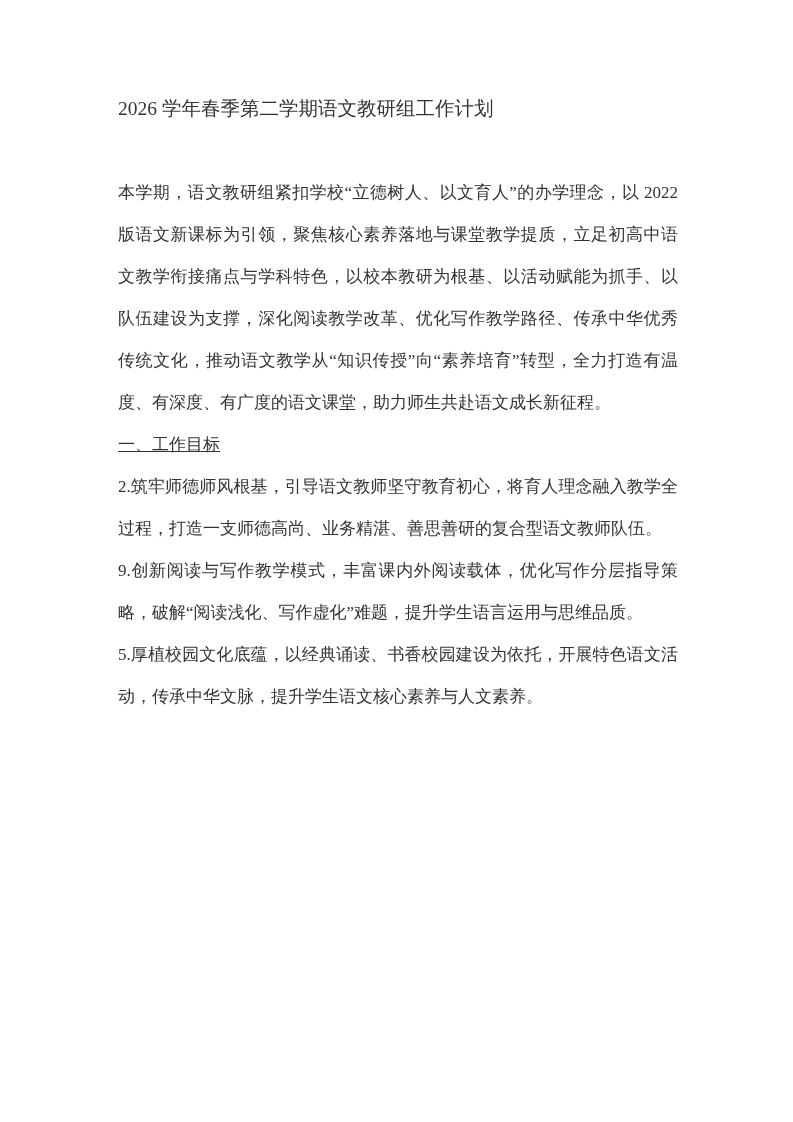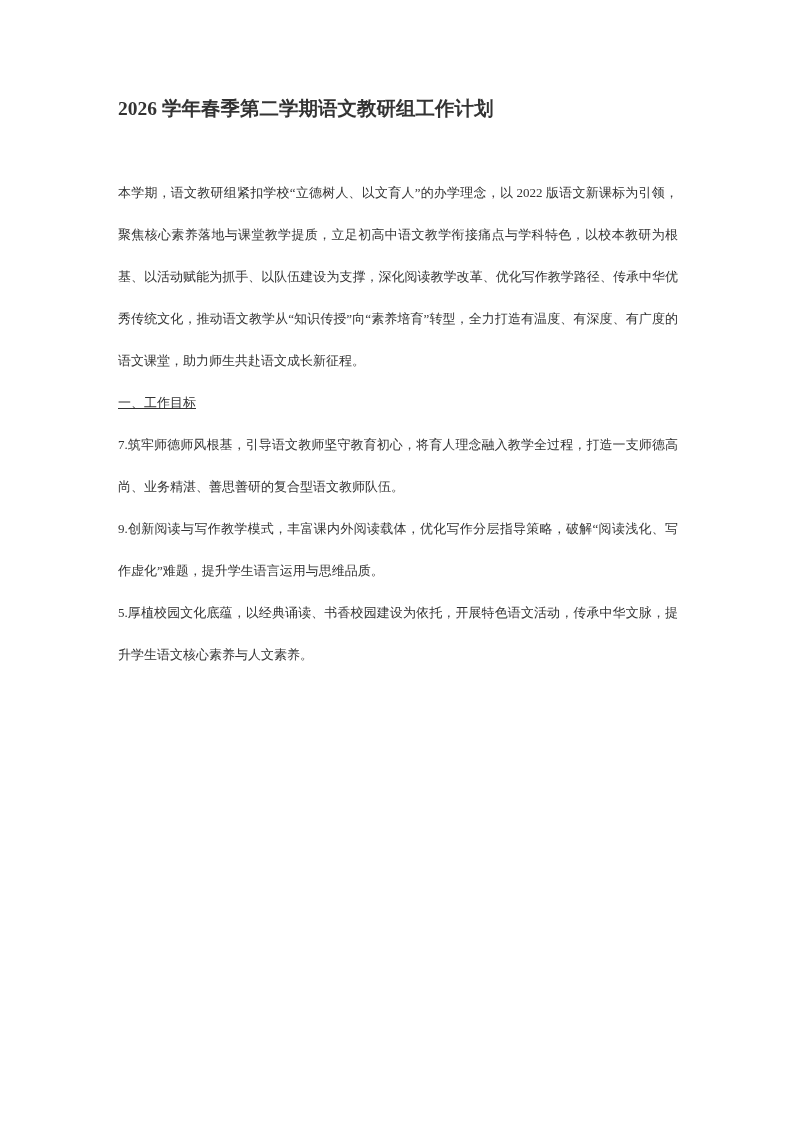--- a/index.html
+++ b/index.html
@@ -17,42 +17,42 @@
   .page {
     box-sizing: border-box;
     width: 793px;
     height: 1122px;
     padding: 88px 115px 50px 118px;
     background: #ffffff;
     overflow: hidden;
   }
   .doc-title {
     font-size: 19.5px;
-    font-weight: bold;
+    font-weight: normal;
     line-height: 42px;
     margin: 0 0 42px 0;
     text-align: left;
   }
   .doc-paragraph, .doc-heading {
-    font-size: 13px;
+    font-size: 17px;
     line-height: 42px;
     margin: 0;
     text-align: justify;
     word-break: break-all;
   }
   .doc-heading {
     text-align: left;
     text-decoration: underline;
   }
 </style>
 </head>
 <body style="background: rgb(255, 255, 255); color: rgb(51, 51, 51);">
 
 <div class="page">
   <h1 class="doc-title">2026 学年春季第二学期语文教研组工作计划</h1>
   <div id="doc-body">
       <p class="doc-paragraph">本学期，语文教研组紧扣学校“立德树人、以文育人”的办学理念，以 2022 版语文新课标为引领，聚焦核心素养落地与课堂教学提质，立足初高中语文教学衔接痛点与学科特色，以校本教研为根基、以活动赋能为抓手、以队伍建设为支撑，深化阅读教学改革、优化写作教学路径、传承中华优秀传统文化，推动语文教学从“知识传授”向“素养培育”转型，全力打造有温度、有深度、有广度的语文课堂，助力师生共赴语文成长新征程。</p>
       <p class="doc-heading">一、工作目标</p>
-      <p class="doc-paragraph">7.筑牢师德师风根基，引导语文教师坚守教育初心，将育人理念融入教学全过程，打造一支师德高尚、业务精湛、善思善研的复合型语文教师队伍。</p>
+      <p class="doc-paragraph">2.筑牢师德师风根基，引导语文教师坚守教育初心，将育人理念融入教学全过程，打造一支师德高尚、业务精湛、善思善研的复合型语文教师队伍。</p>
       <p class="doc-paragraph">9.创新阅读与写作教学模式，丰富课内外阅读载体，优化写作分层指导策略，破解“阅读浅化、写作虚化”难题，提升学生语言运用与思维品质。</p>
       <p class="doc-paragraph">5.厚植校园文化底蕴，以经典诵读、书香校园建设为依托，开展特色语文活动，传承中华文脉，提升学生语文核心素养与人文素养。</p>
     </div>
 </div>
 
 </body></html>

